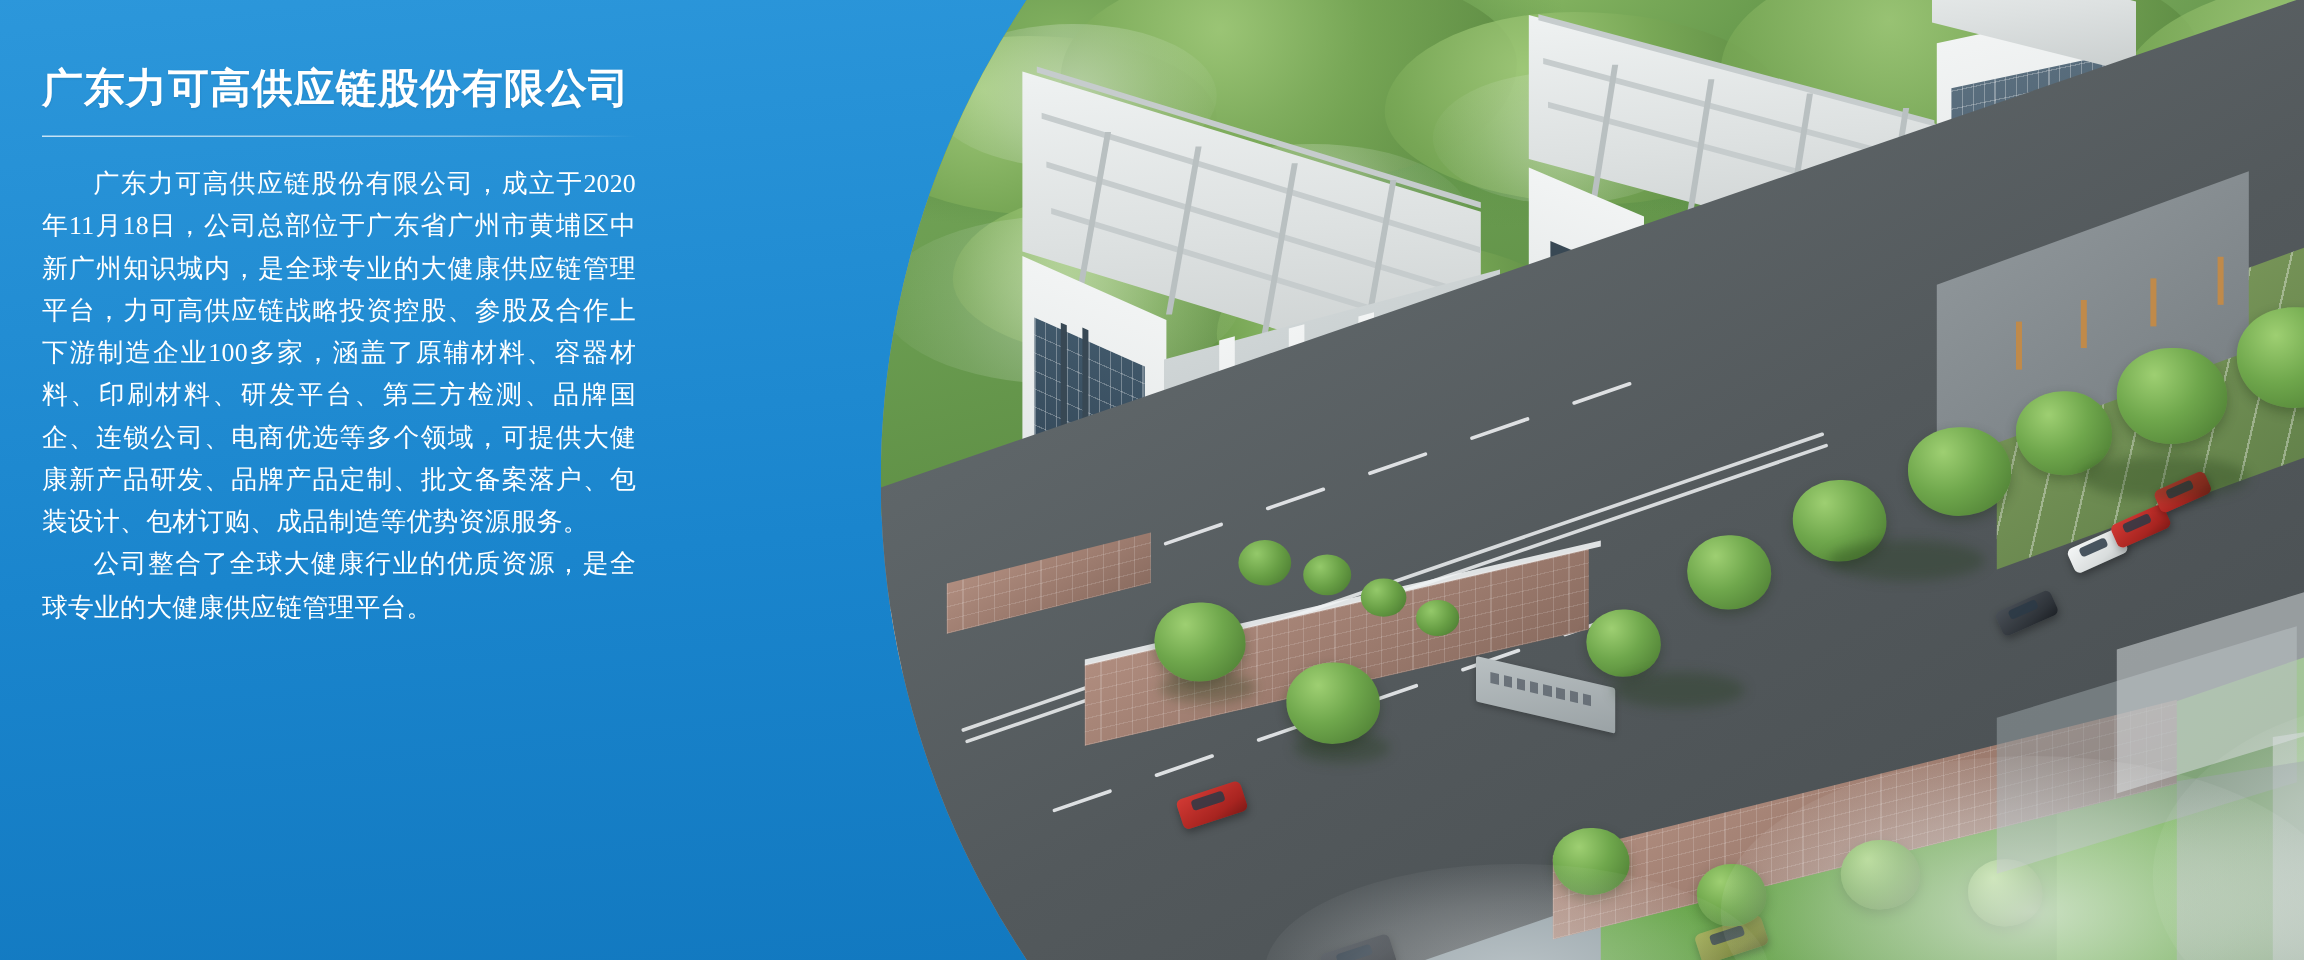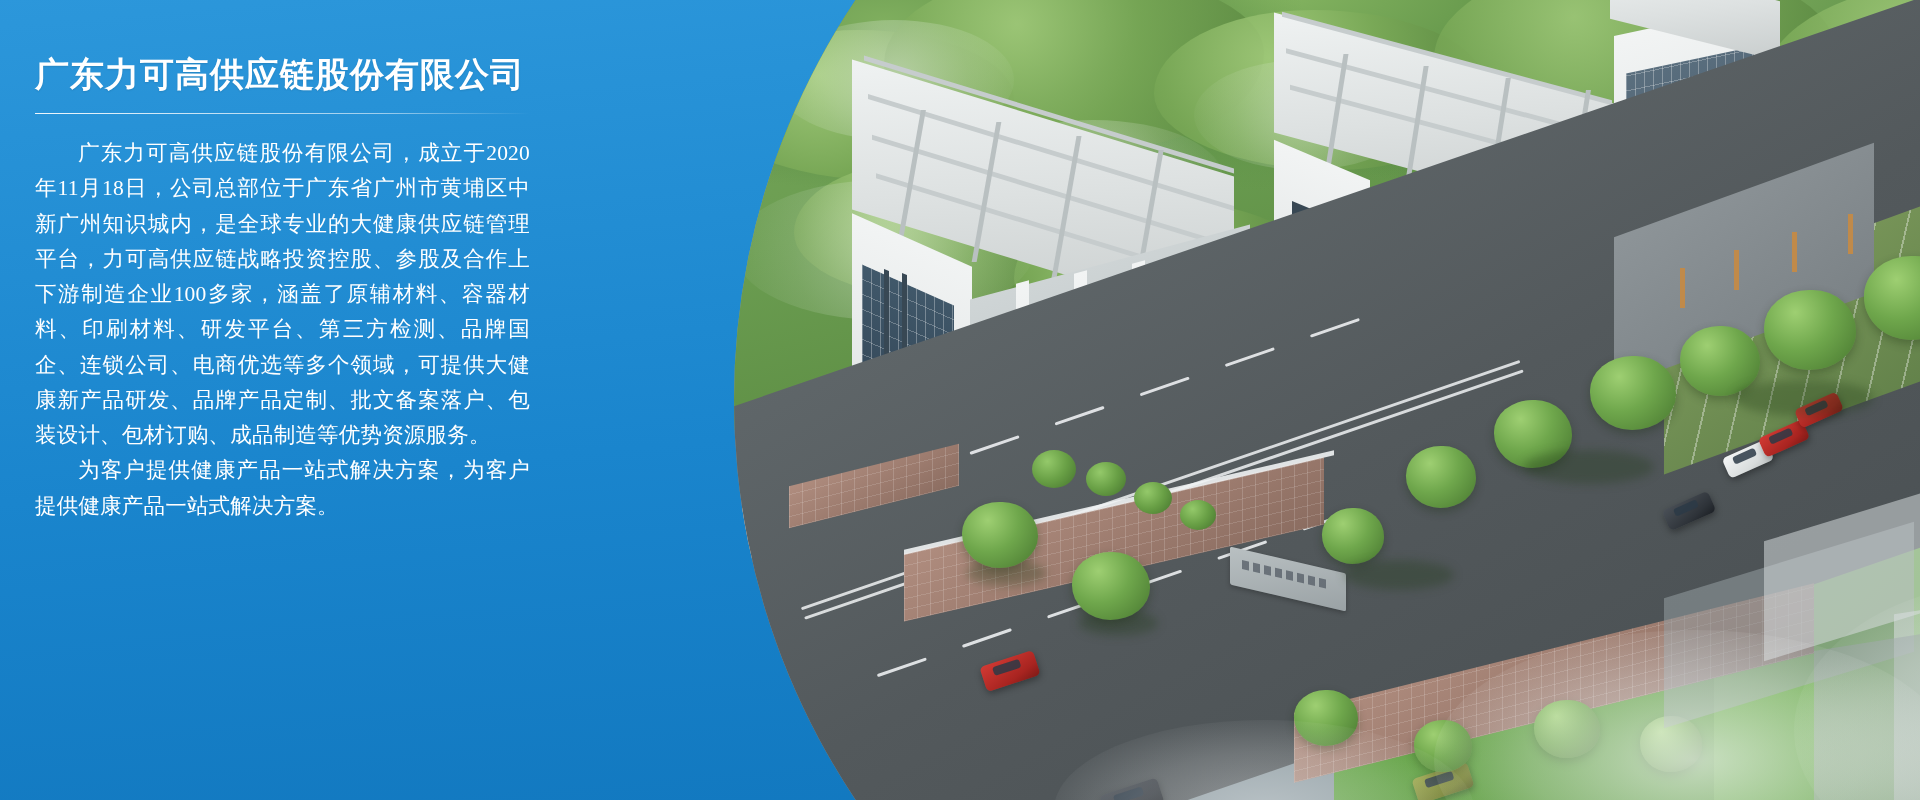--- a/index.html
+++ b/index.html
@@ -401,17 +401,17 @@
       <div class="ph mist" style="left:320px;top:720px;width:420px;height:180px;opacity:.45;"></div>
 
     </div>
   </div>
 
   <div class="panel">
     <h1 class="title">广东力可高供应链股份有限公司</h1>
     <div class="divider"></div>
     <div class="body">
       <p class="para indent">广东力可高供应链股份有限公司，成立于2020年11月18日，公司总部位于广东省广州市黄埔区中新广州知识城内，是全球专业的大健康供应链管理平台，力可高供应链战略投资控股、参股及合作上下游制造企业100多家，涵盖了原辅材料、容器材料、印刷材料、研发平台、第三方检测、品牌国企、连锁公司、电商优选等多个领域，可提供大健康新产品研发、品牌产品定制、批文备案落户、包装设计、包材订购、成品制造等优势资源服务。</p>
-      <p class="para indent">为客户提供健康产品一站式解决方案，为客户提供健康产品一站式解决方案。</p>
+      <p class="para indent">公司整合了全球大健康行业的优质资源，是全球专业的大健康供应链管理平台。</p>
     </div>
   </div>
 
 </div>
 
 </body></html>

